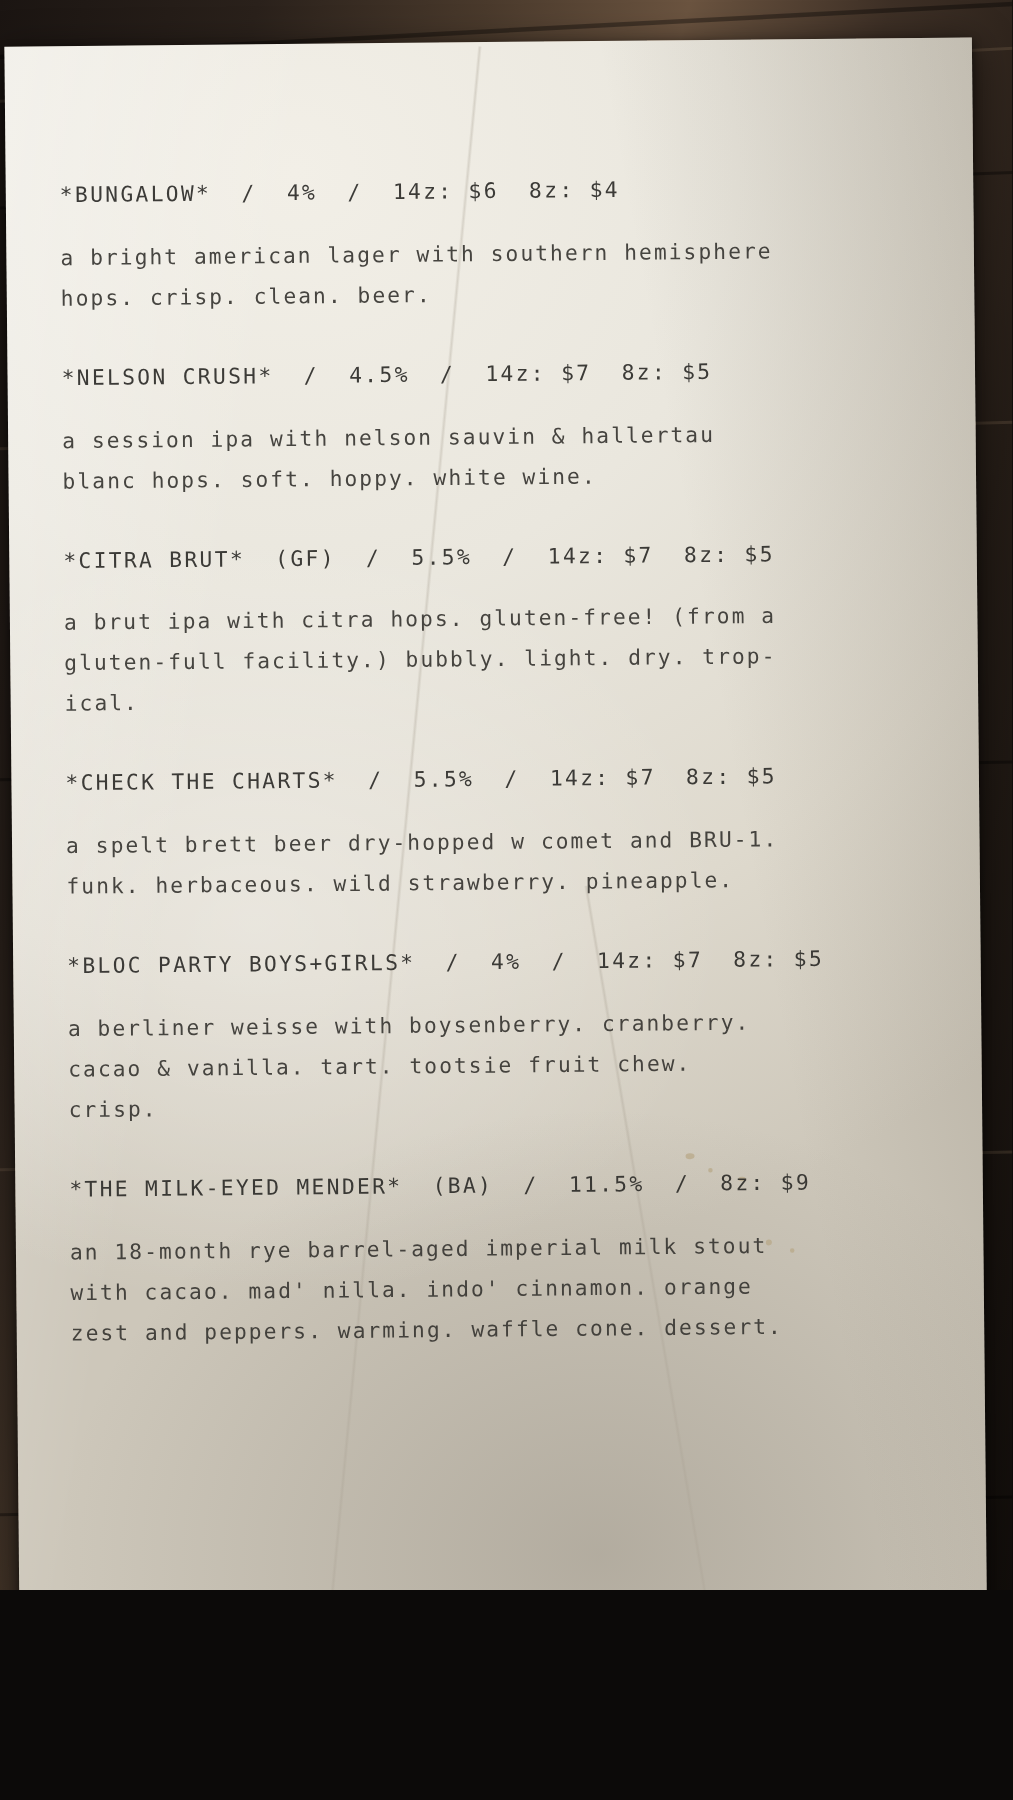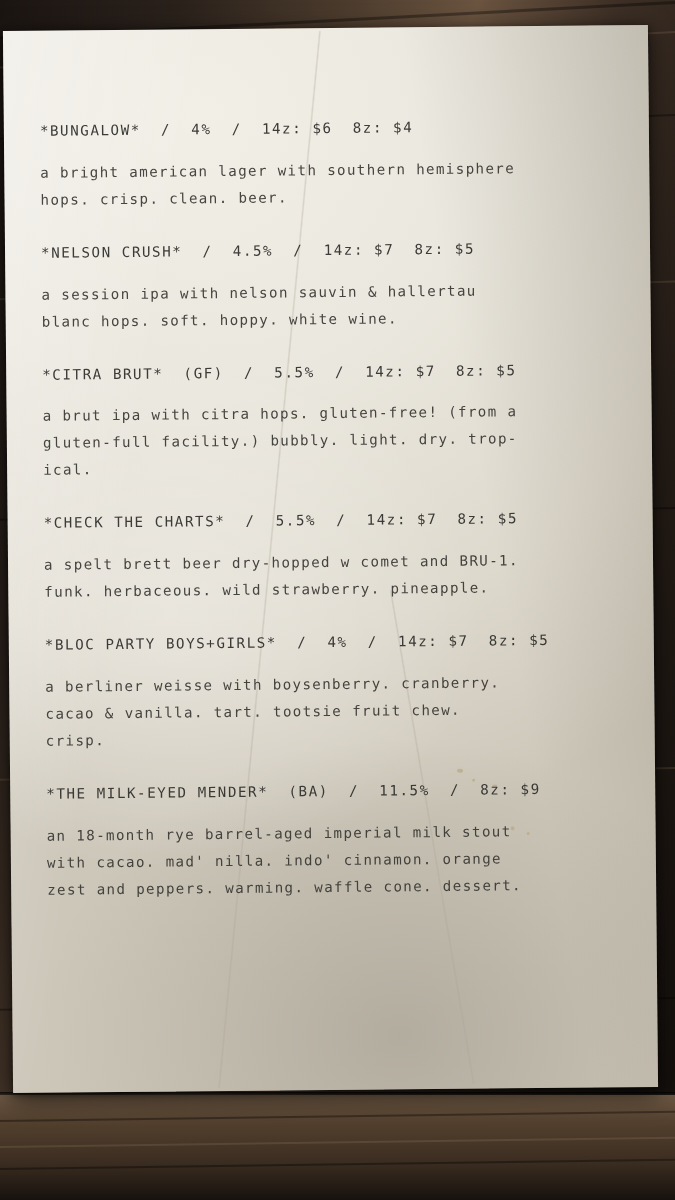--- a/index.html
+++ b/index.html
@@ -10,21 +10,21 @@
   body {
     width: 675px;
     height: 1200px;
     overflow: hidden;
     font-family: "DejaVu Sans Mono", monospace;
   }
 
   #scene {
     position: relative;
     width: 675px;
-    height: 1200px;
+    height: 1060px;
     overflow: hidden;
     background:
       linear-gradient(105deg, #1b1512 0%, #2a211b 18%, #4a3a2c 34%, #6b5440 48%, #3e3026 62%, #241c16 78%, #120e0b 100%);
   }
 
   
   .grain {
     position: absolute;
     left: -10%;
     width: 120%;

